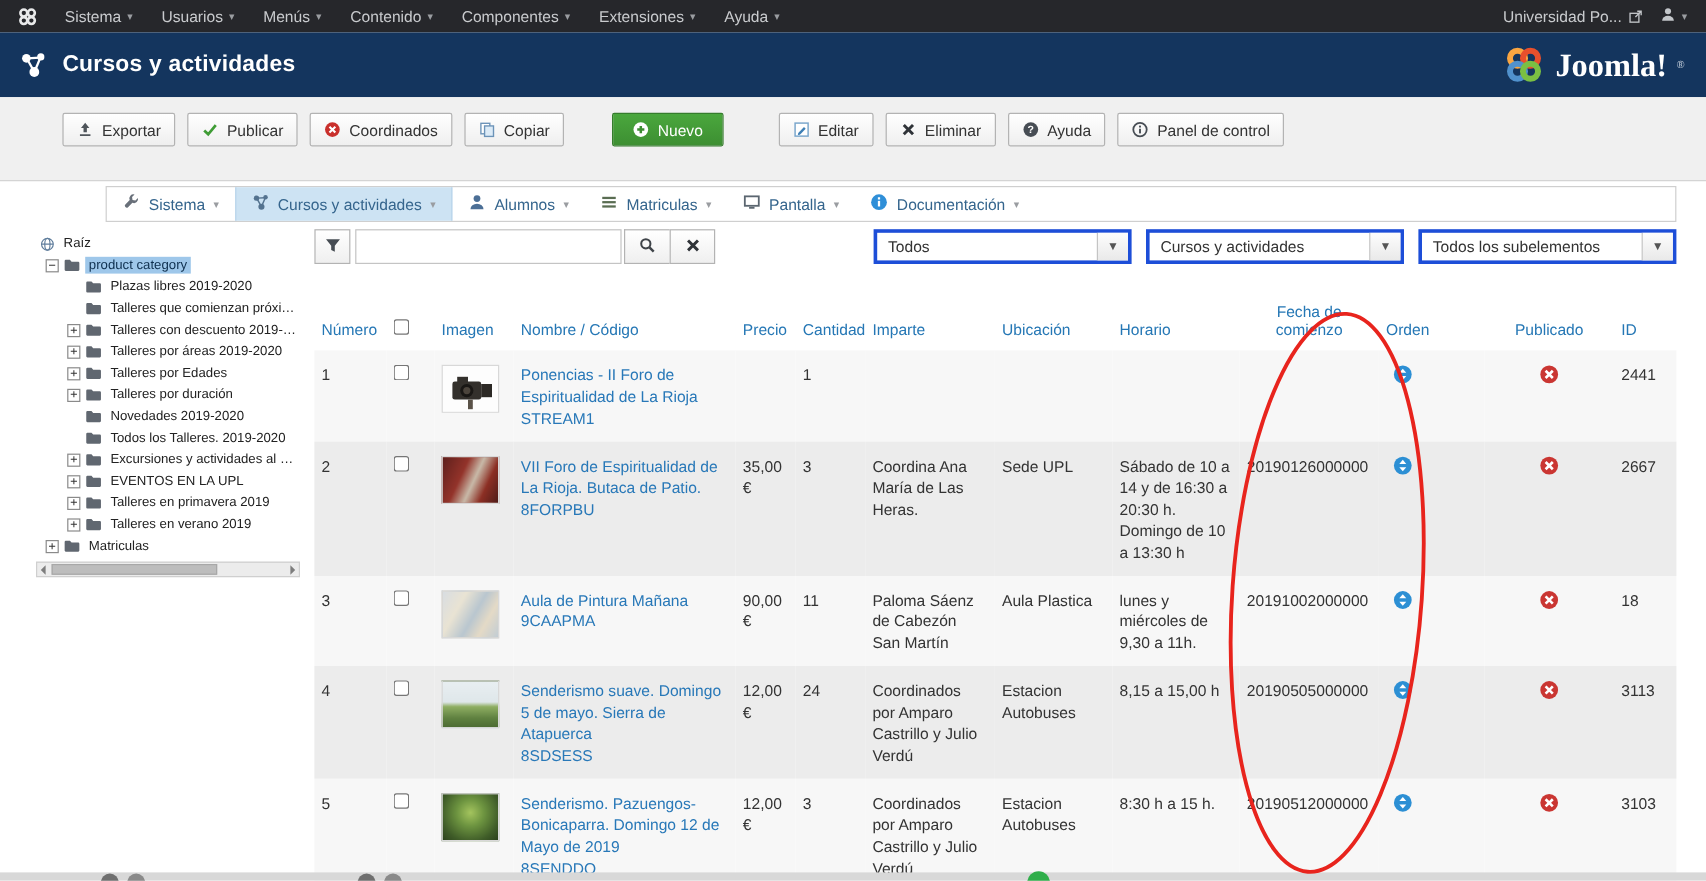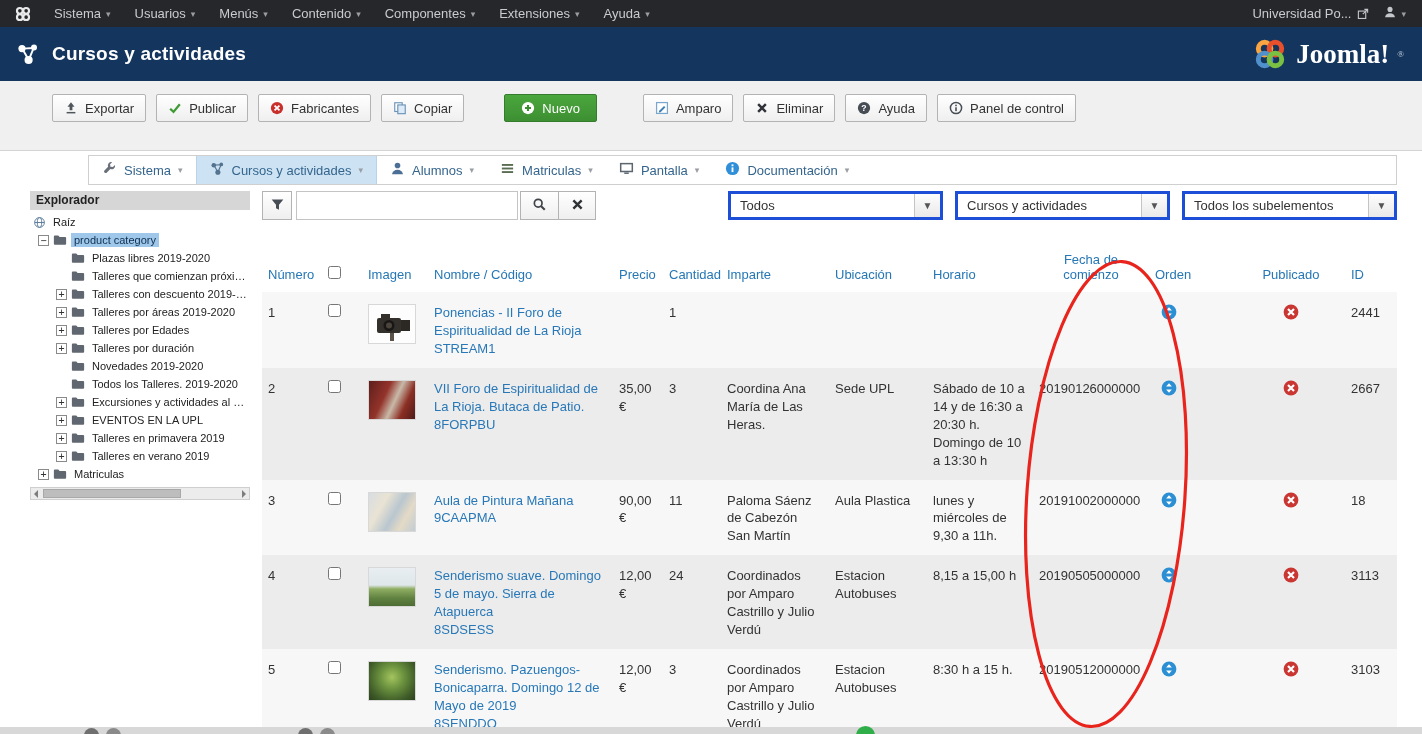--- a/index.html
+++ b/index.html
@@ -252,21 +252,21 @@
         </span>
         <span class="tlabel">Publicar</span>
       </button>
       <button class="tbtn">
         <span class="ticon">
           <svg viewBox="0 0 16 16">
             <circle cx="8" cy="8" r="7" fill="#c9302c"></circle>
             <path d="M5.2 5.2 L10.8 10.8 M10.8 5.2 L5.2 10.8" stroke="#fff" stroke-width="2"></path>
           </svg>
         </span>
-        <span class="tlabel">Fabricantes</span>
+        <span class="tlabel">Coordinados</span>
       </button>
       <button class="tbtn">
         <span class="ticon">
           <svg viewBox="0 0 16 16">
             <rect x="2" y="2" width="8.5" height="10" fill="#fff" stroke="#6b93b8" stroke-width="1.3"></rect>
             <rect x="5.5" y="4.5" width="8.5" height="10" fill="#dcebf7" stroke="#6b93b8" stroke-width="1.3"></rect>
           </svg>
         </span>
         <span class="tlabel">Copiar</span>
       </button>
@@ -279,21 +279,21 @@
         </span>
         <span class="tlabel">Nuevo</span>
       </button>
       <button class="tbtn">
         <span class="ticon">
           <svg viewBox="0 0 16 16">
             <rect x="1.8" y="1.8" width="12.4" height="12.4" fill="#fff" stroke="#7ba7cc" stroke-width="1.4"></rect>
             <path d="M4.8 11.2 L10.3 5.6 L11.9 7.2 L6.4 12.8 L4.4 13.2 Z" fill="#3e7fb5"></path>
           </svg>
         </span>
-        <span class="tlabel">Amparo</span>
+        <span class="tlabel">Editar</span>
       </button>
       <button class="tbtn">
         <span class="ticon">
           <svg viewBox="0 0 16 16">
             <path d="M3.6 3.6 L12.4 12.4 M12.4 3.6 L3.6 12.4" stroke="#2f3338" stroke-width="2.8"></path>
           </svg>
         </span>
         <span class="tlabel">Eliminar</span>
       </button>
       <button class="tbtn">
@@ -372,21 +372,20 @@
           <circle cx="8" cy="8" r="7" fill="#2f8fd8"></circle>
           <rect x="7" y="6.8" width="2" height="5" fill="#fff"></rect>
           <rect x="7" y="3.6" width="2" height="2" fill="#fff"></rect>
         </svg></span>
       <span>Documentación</span>
       <span class="caret">▾</span>
     </div>
   </nav>
 
 <aside class="explorer">
-  <div class="explorer-title">Explorador</div>
   <div class="tree">
       <div class="tree-item root">
         <span class="ticon-globe">
           <svg viewBox="0 0 16 16">
             <g fill="none" stroke="#5f7d9c" stroke-width="1.2">
               <circle cx="8" cy="8" r="6"></circle>
               <ellipse cx="8" cy="8" rx="2.7" ry="6"></ellipse>
               <line x1="2" y1="8" x2="14" y2="8"></line>
             </g>
           </svg>

